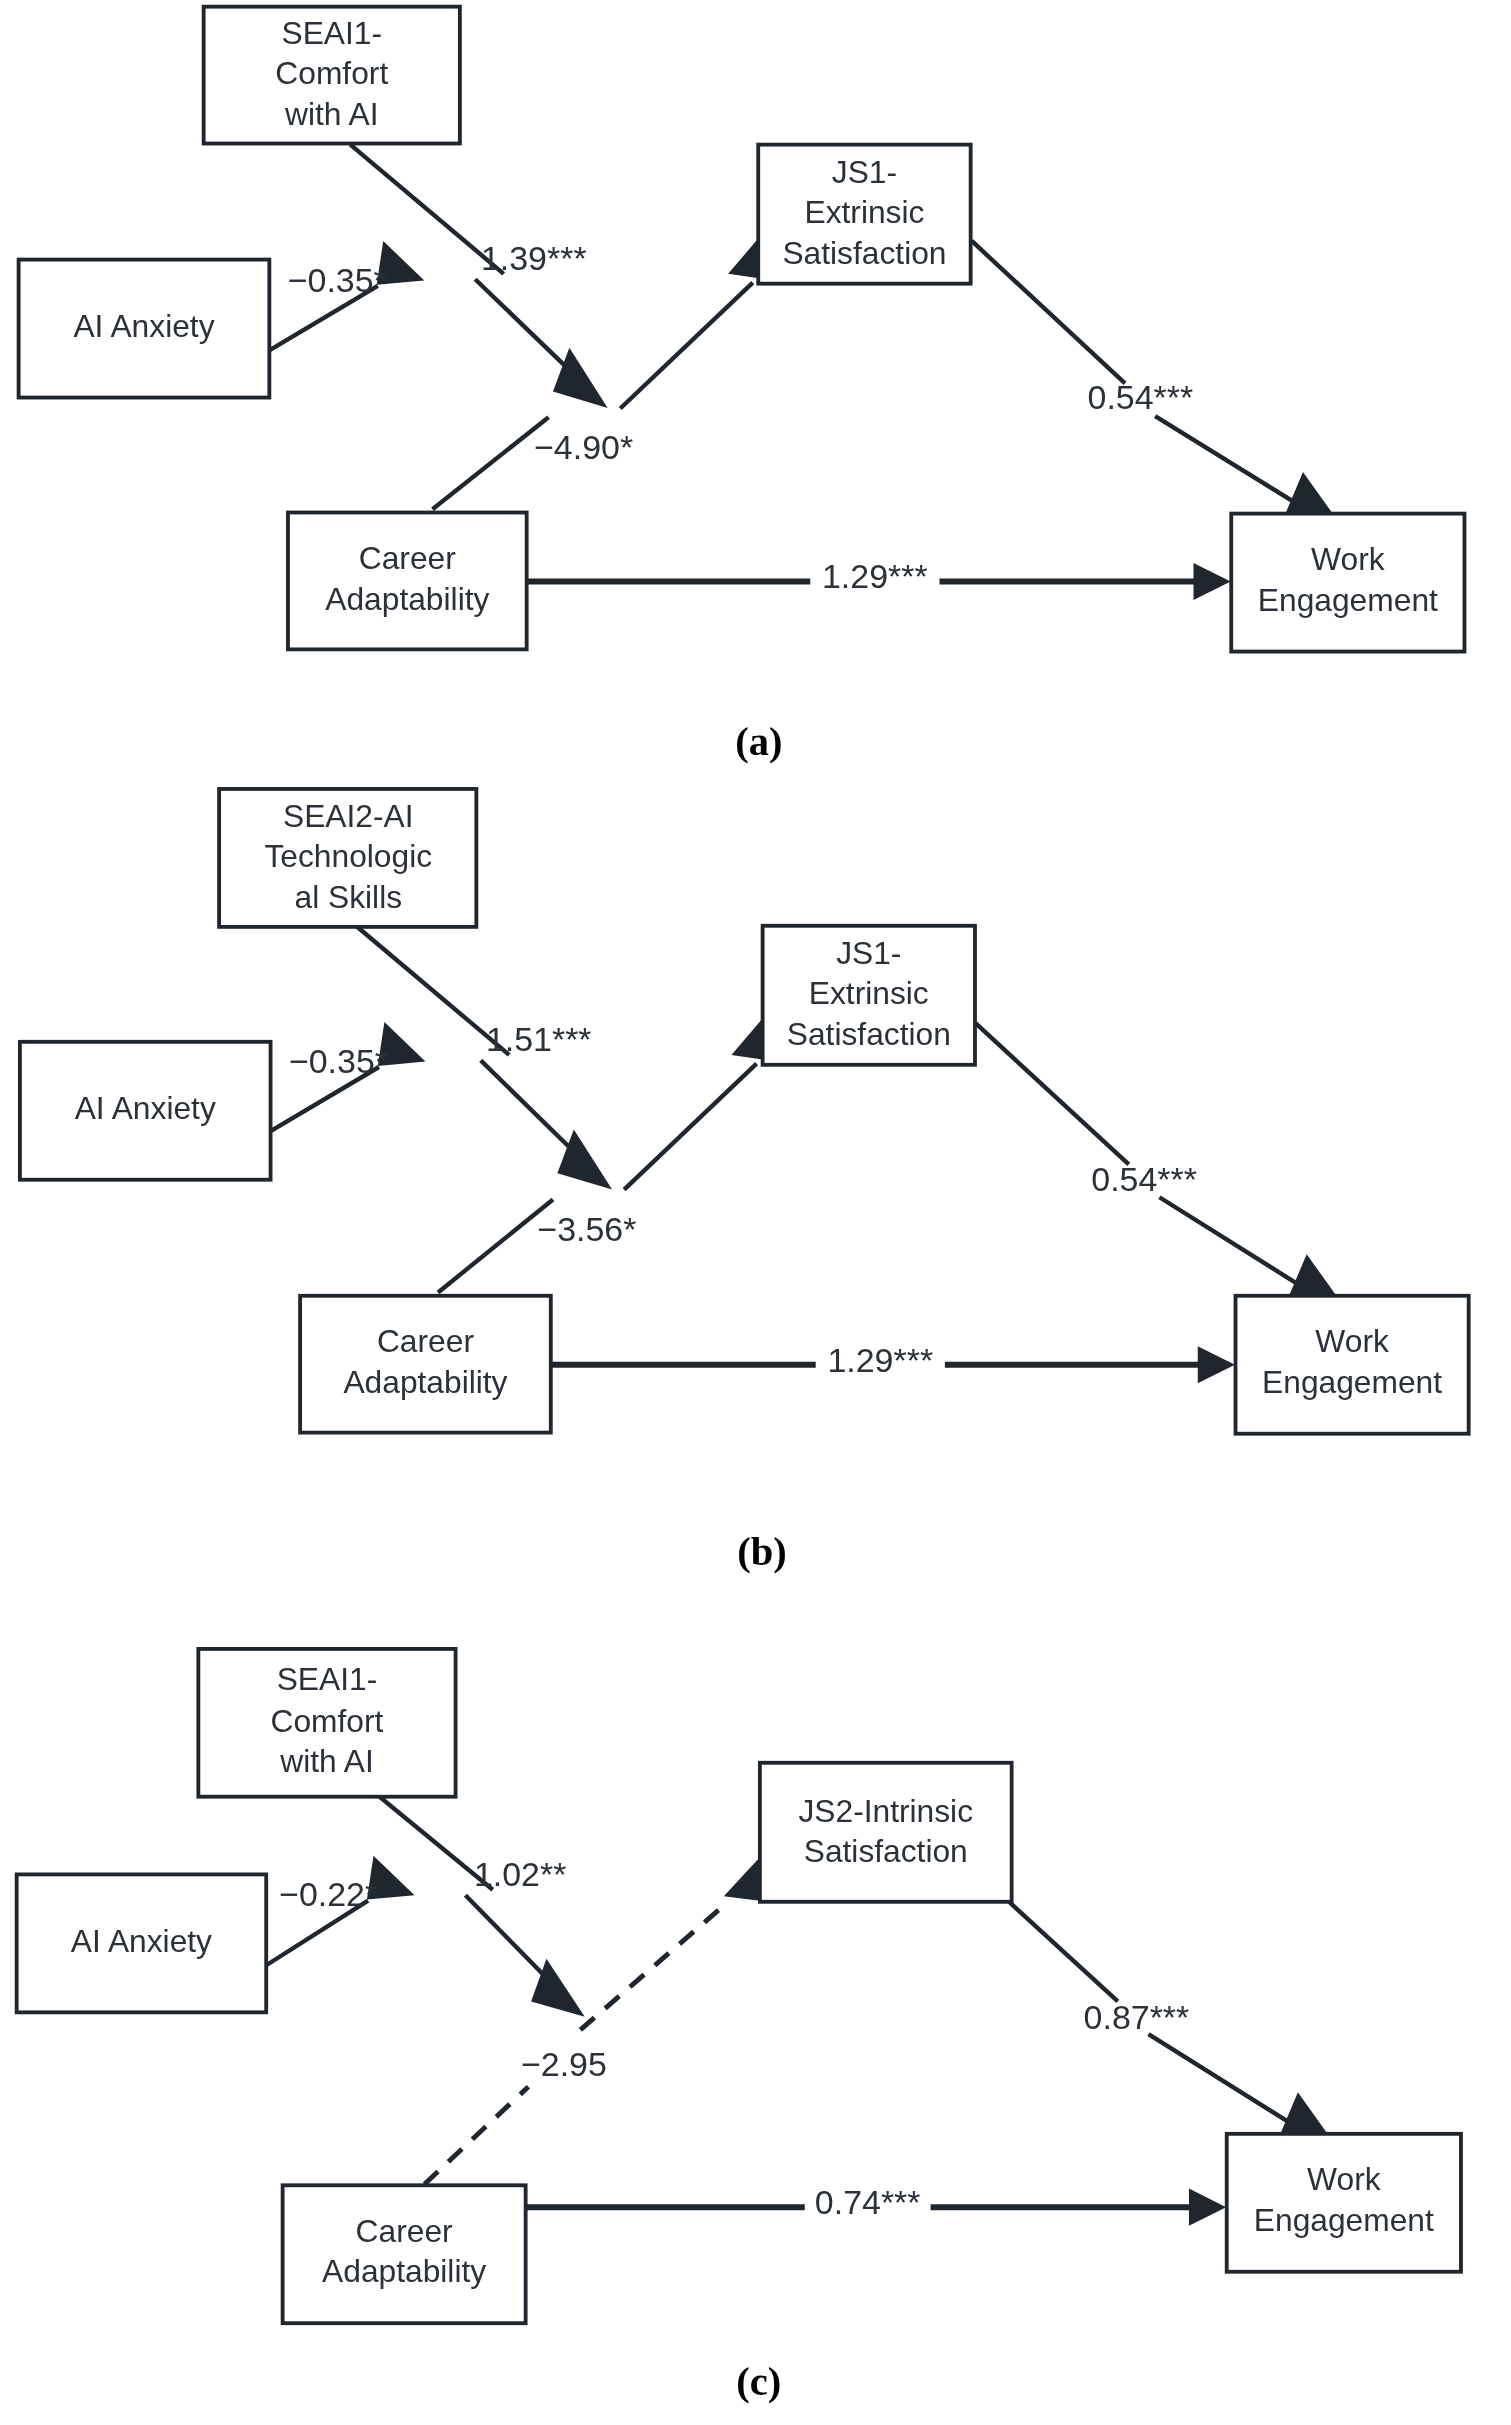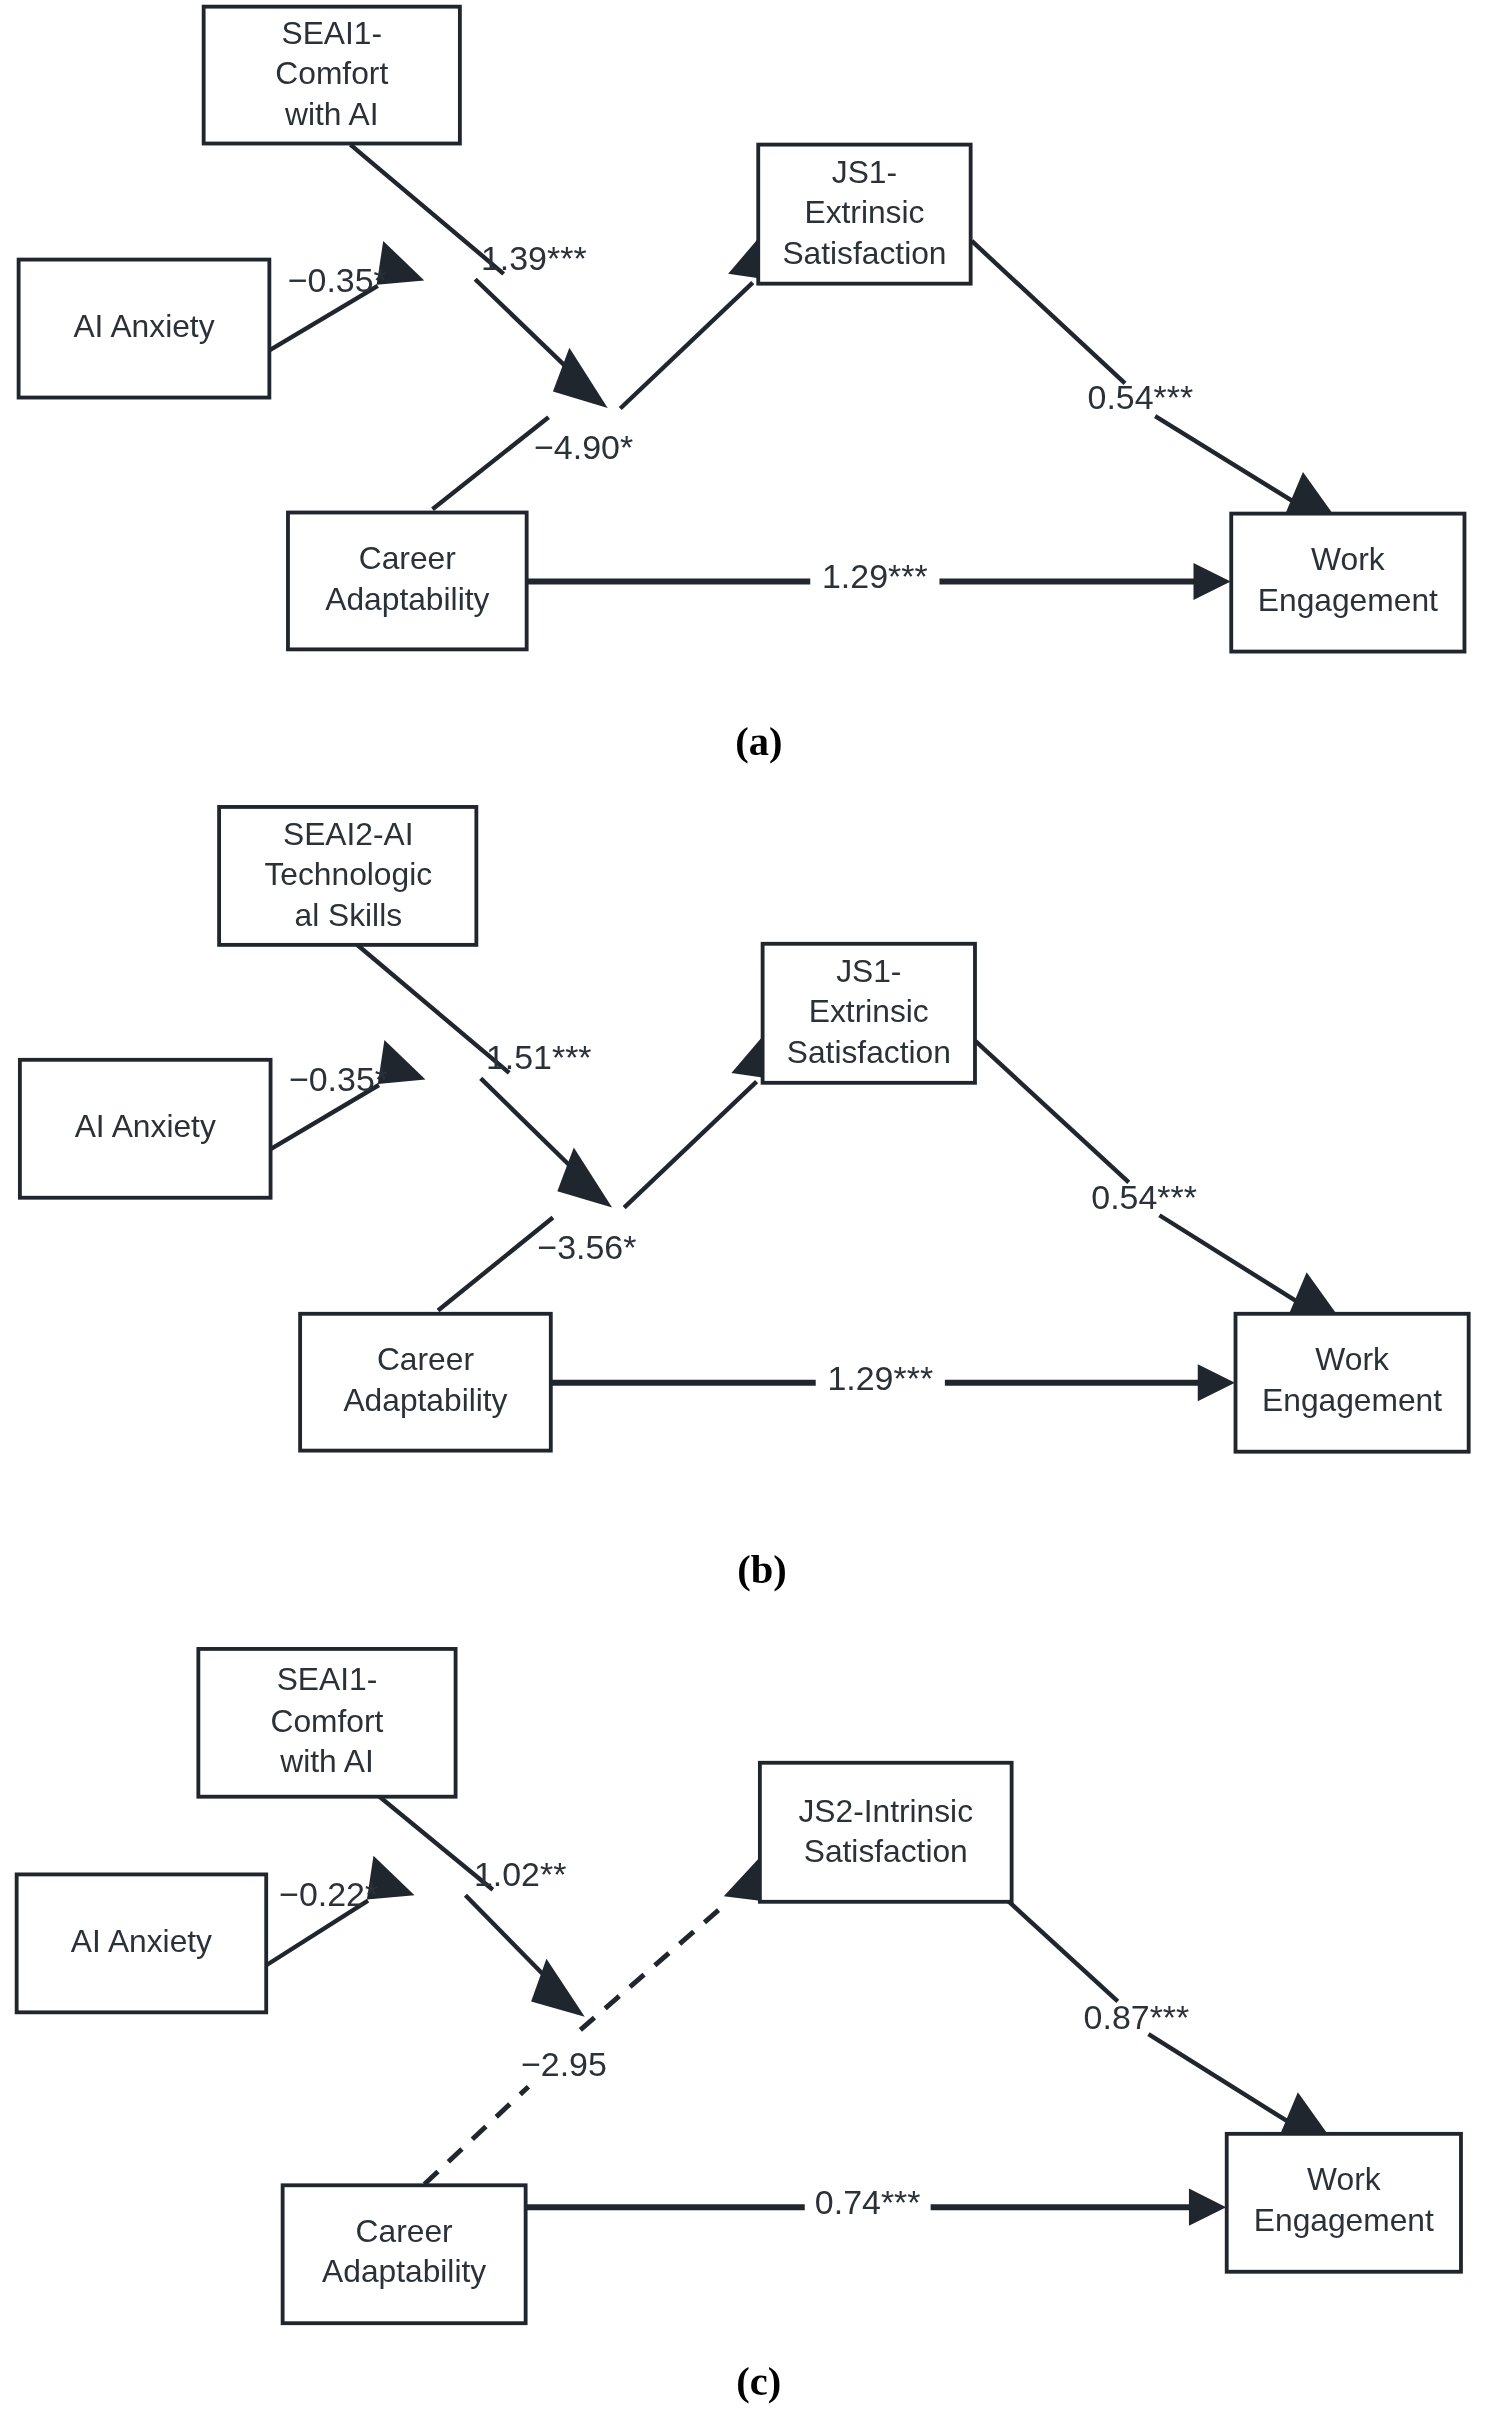--- a/index.html
+++ b/index.html
@@ -5,21 +5,21 @@
   html,body{margin:0;padding:0;background:#ffffff;}
   body{
     width:1511px;
     font-family:"Liberation Sans", sans-serif;
     color:#1f262d;
     -webkit-font-smoothing:antialiased;
   }
   .figure{position:relative;width:1511px;height:2426px;background:#fff;overflow:hidden;}
   .panel{position:absolute;left:0;width:1511px;}
   #panel-a{top:0;height:794px;}
-  #panel-b{top:796px;height:821px;}
+  #panel-b{top:778px;height:821px;}
   #panel-c{top:1615px;height:810px;}
   svg{display:block;width:1511px;}
   .node-rect{fill:#ffffff;stroke:#1f262d;stroke-width:7;}
   .edge{fill:none;stroke:#1f262d;stroke-width:8;stroke-linecap:butt;}
   .edge-thick{fill:none;stroke:#1f262d;stroke-width:11;stroke-linecap:butt;}
   .edge-dashed{fill:none;stroke:#1f262d;stroke-width:9;stroke-dasharray:34 26;stroke-linecap:butt;}
   .arrowhead{fill:#1f262d;stroke:none;}
   .node-label{
     font-family:"Liberation Sans", sans-serif;
     font-size:58px;

